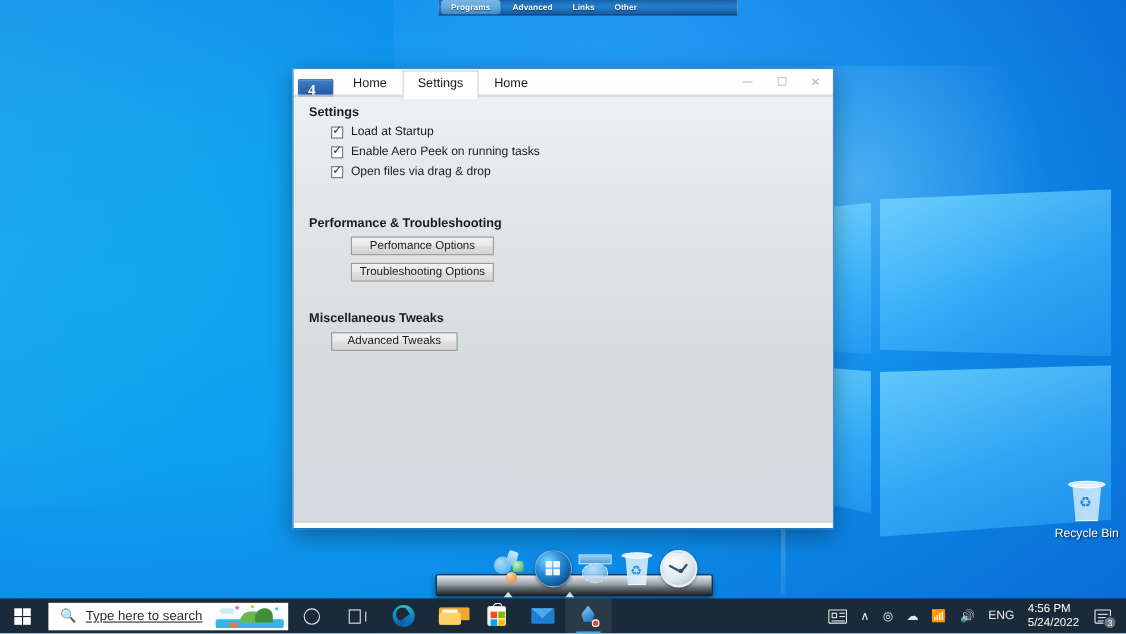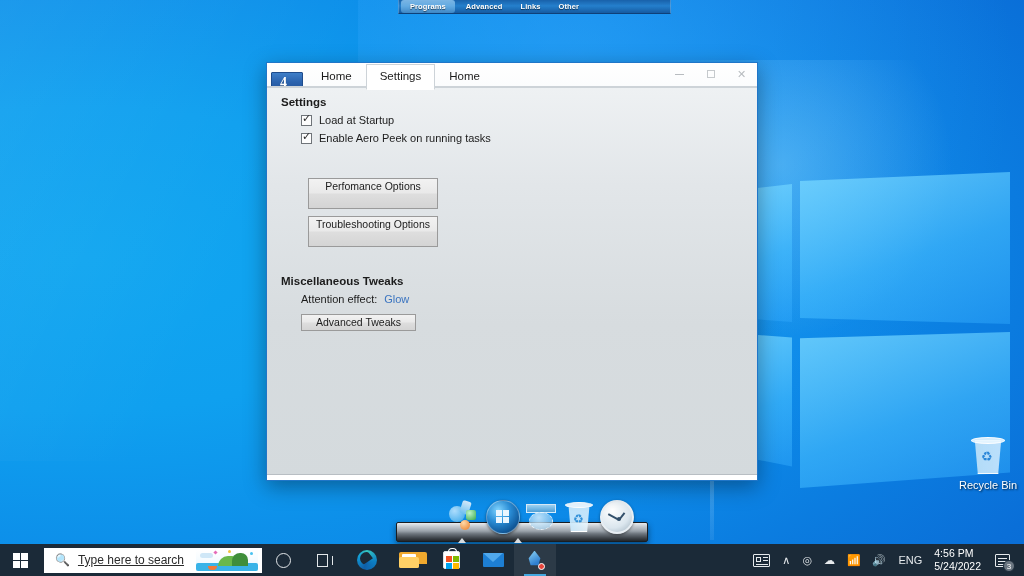--- a/index.html
+++ b/index.html
@@ -155,21 +155,21 @@
   .sec-head { font-size:11.5px; font-weight:bold; color:#1b1b1b; margin:1px 0 6px 0;
               font-family:"Liberation Sans", sans-serif; }
   .cb-row { display:flex; align-items:center; margin:0 0 6px 20px; }
   .cb { width:11px; height:11px; background:#fdfdfd; border:1px solid #6f7479;
         margin-right:7px; position:relative; flex:0 0 auto; }
   .cb.checked::after { content:"✓"; position:absolute; left:0px; top:-4px; font-size:11px;
                        color:#2b2b2b; line-height:14px; font-family:"DejaVu Sans", sans-serif; }
   .cb-label { font-size:11px; color:#1b1b1b; }
   .gap-lg { height:28px; }
   .gap-md { height:20px; }
-  .btn { display:block; margin:0 0 7px 27px; width:130px; height:31px;
+  .btn { display:block; margin:0 0 7px 38px; width:130px; height:17px;
          background: linear-gradient(to bottom,#f2f2f2 0%, #e9e9e9 48%, #dedede 52%, #d4d4d4 100%);
          border:1px solid #9a9a9a; font-size:10.5px; color:#1b1b1b;
          font-family:"Liberation Sans", sans-serif; line-height:15px; text-align:center;
          cursor:default; }
   .kv-row { display:flex; align-items:center; margin:0 0 9px 20px; font-size:11px; color:#1b1b1b; }
   .kv-key { margin-right:7px; }
   .kv-link { color:#3a74c0; }
   .btn-sm { display:block; margin:2px 0 0 20px; width:115px; height:17px;
             background: linear-gradient(to bottom,#f2f2f2 0%, #e9e9e9 48%, #dedede 52%, #d4d4d4 100%);
             border:1px solid #9a9a9a; font-size:10.5px; color:#1b1b1b;
@@ -352,33 +352,34 @@
         <div class="sec-head">Settings</div>
 
         <div class="cb-row">
           <span class="cb checked"></span>
           <span class="cb-label">Load at Startup</span>
         </div>
         <div class="cb-row">
           <span class="cb checked"></span>
           <span class="cb-label">Enable Aero Peek on running tasks</span>
         </div>
+        <div class="cb-row">
+          <span class="cb checked"></span>
+          <span class="cb-label">Open files via drag &amp; drop</span>
+        </div>
 
         <div class="gap-lg"></div>
 
+        <div class="sec-head">Performance &amp; Troubleshooting</div>
         <div class="btn">Perfomance Options</div>
         <div class="btn">Troubleshooting Options</div>
 
         <div class="gap-md"></div>
 
         <div class="sec-head">Miscellaneous Tweaks</div>
-        <div class="kv-row">
-          <span class="kv-key">Attention effect:</span>
-          <span class="kv-link">Glow</span>
-        </div>
         <div class="btn-sm">Advanced Tweaks</div>
       </div>
       <div id="win-bottom-edge"></div>
     </div>
   </div>
 
   <div id="taskbar">
     <div id="start-btn">
       <div id="start-glyph">
         <div></div>

